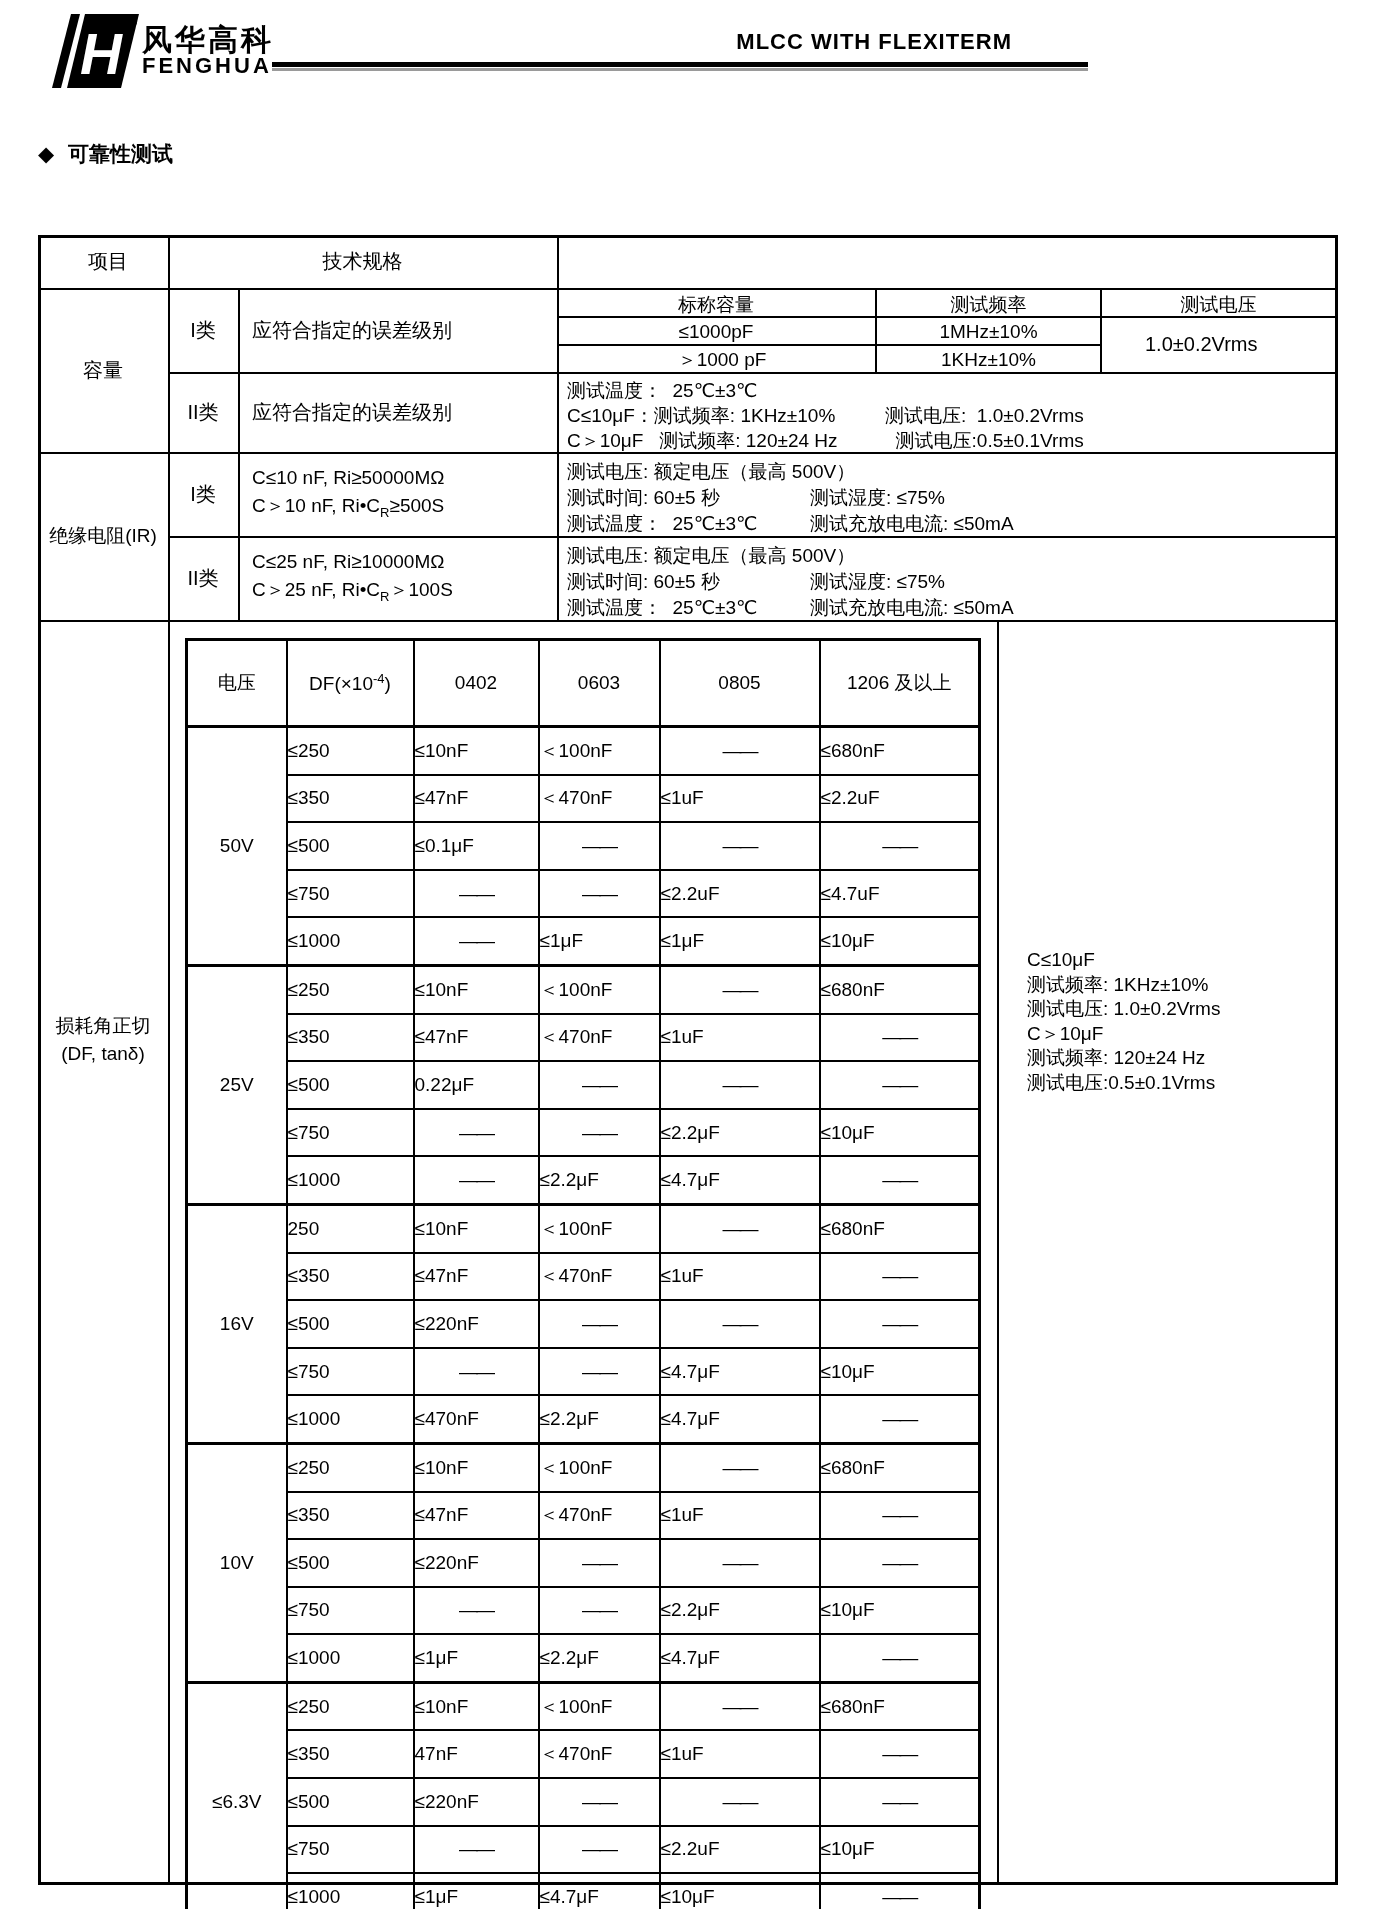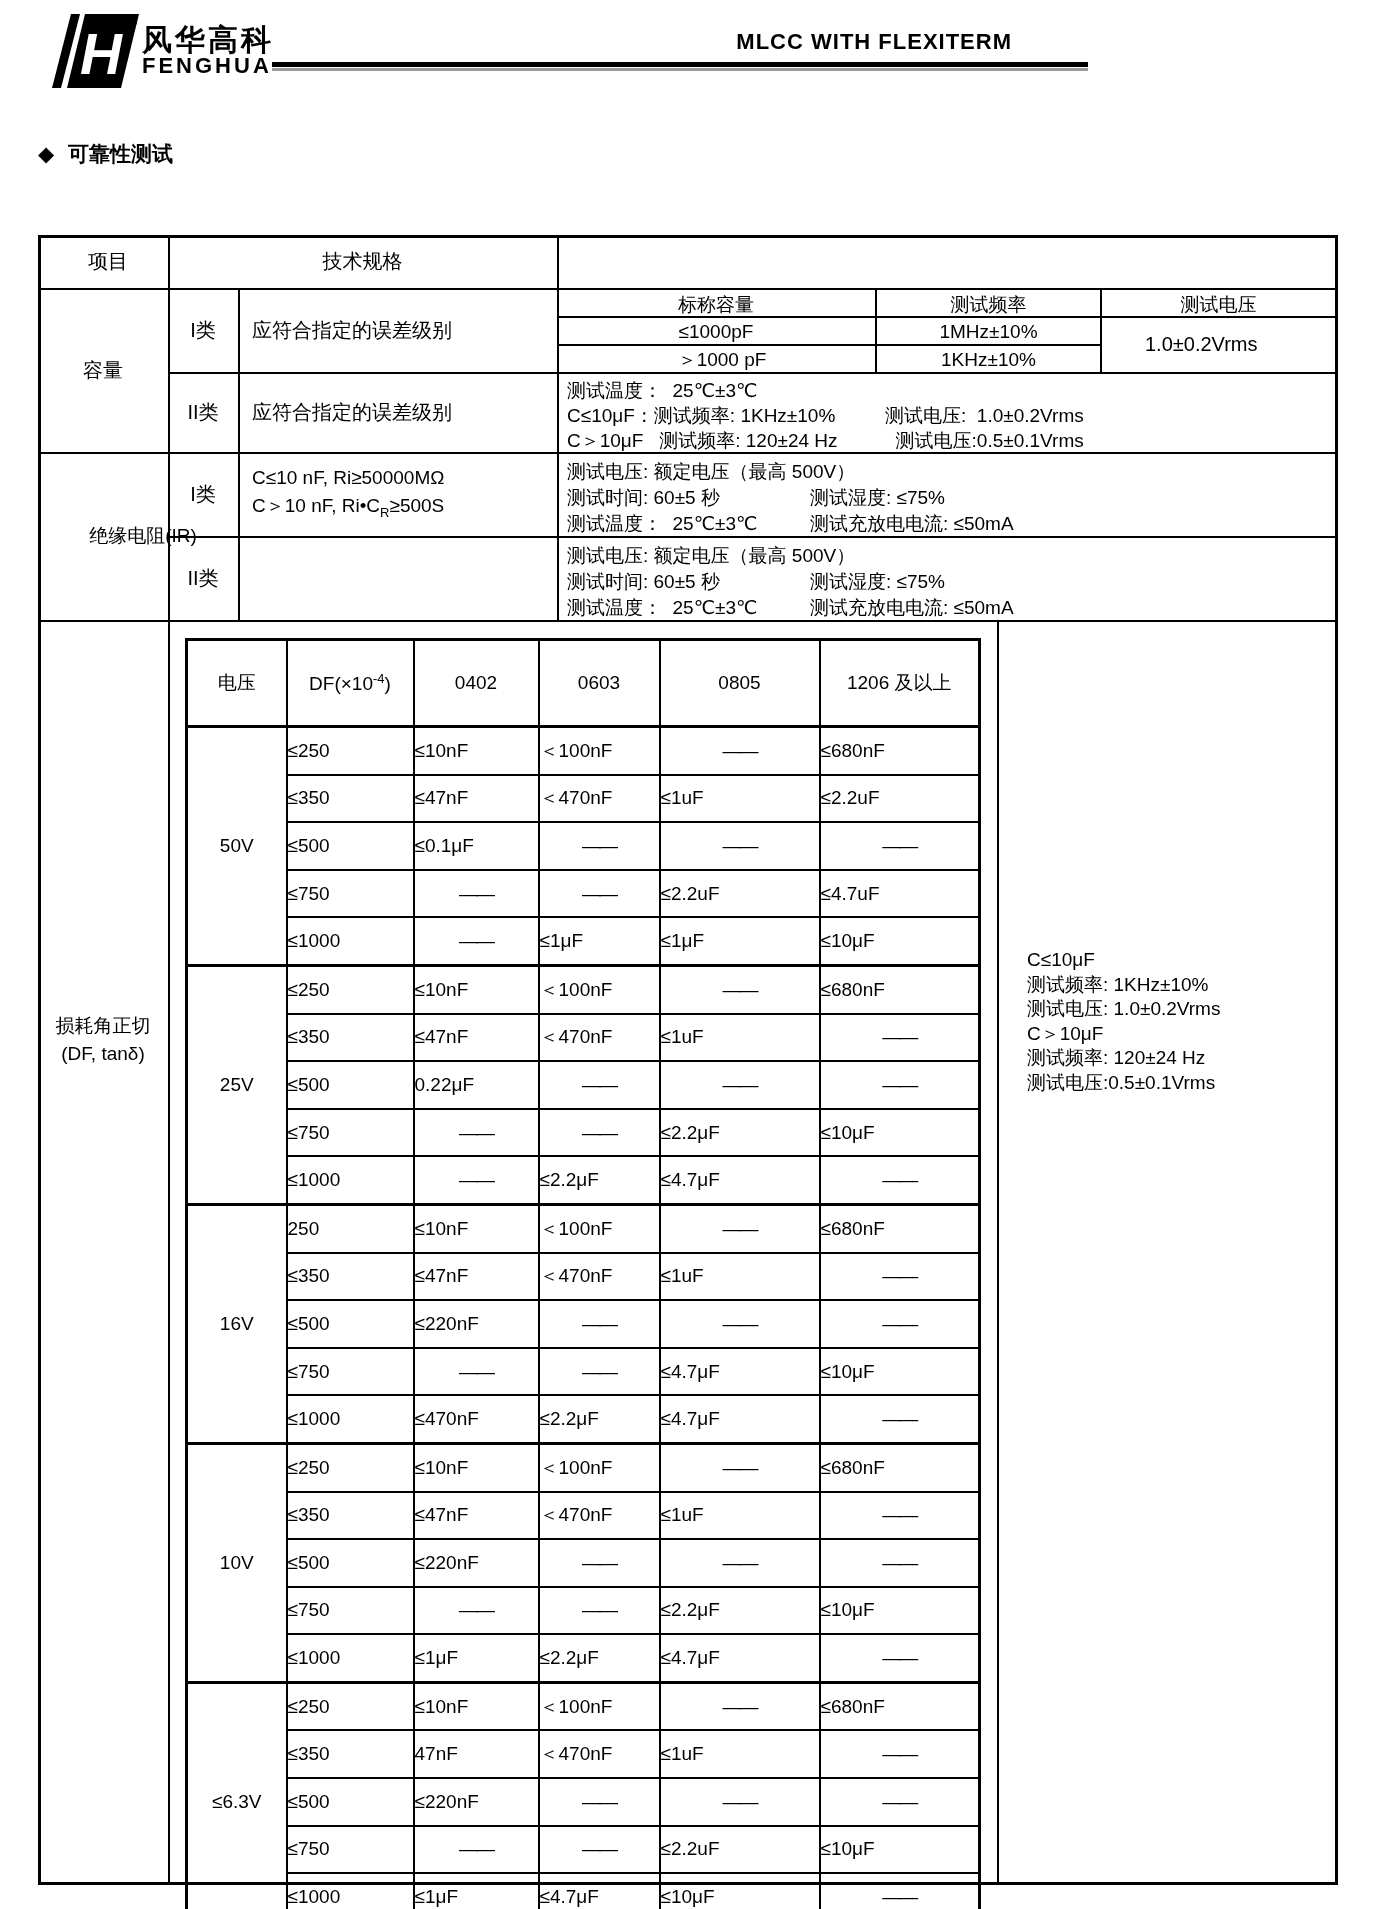--- a/index.html
+++ b/index.html
@@ -96,36 +96,40 @@
 
   <div class="abs mgrid cap-grid t19" style="left:567px;top:378px;width:764px;line-height:25px;">
     <span>测试温度：  25℃±3℃</span>
       <span></span>
     <span>C≤10μF：测试频率: 1KHz±10%</span>
       <span>测试电压:  1.0±0.2Vrms</span>
     <span>C＞10μF   测试频率: 120±24 Hz</span>
       <span>  测试电压:0.5±0.1Vrms</span>
   </div>
 
-  <div class="abs ctr t19" style="left:38px;top:524px;width:130px;padding-left:40px;">绝缘电阻(IR)</div>
+  <div class="abs ctr t19" style="left:38px;top:524px;width:130px;">绝缘电阻(IR)</div>
 
   <div class="abs ctr t20" style="left:168px;top:482px;width:70px;">I类</div>
   <div class="abs t19" style="left:252px;top:464px;width:300px;line-height:28px;">
     <div>C≤10 nF, Ri≥50000MΩ</div>
     <div><span>C＞10 nF, Ri•C</span><sub class="cr">R</sub><span>≥500S</span></div>
   </div>
   <div class="abs mgrid ir-grid t19" style="left:567px;top:459px;width:764px;line-height:26px;">
     <span style="grid-column:1 / span 2;">测试电压: 额定电压（最高 500V）</span>
     <span>测试时间: 60±5 秒</span>
       <span>测试湿度: ≤75%</span>
     <span>测试温度：  25℃±3℃</span>
       <span>测试充放电电流: ≤50mA</span>
   </div>
 
   <div class="abs ctr t20" style="left:168px;top:566px;width:70px;">II类</div>
+  <div class="abs t19" style="left:252px;top:548px;width:300px;line-height:28px;">
+    <div>C≤25 nF, Ri≥10000MΩ</div>
+    <div><span>C＞25 nF, Ri•C</span><sub class="cr">R</sub><span>＞100S</span></div>
+  </div>
   <div class="abs mgrid ir-grid t19" style="left:567px;top:543px;width:764px;line-height:26px;">
     <span style="grid-column:1 / span 2;">测试电压: 额定电压（最高 500V）</span>
     <span>测试时间: 60±5 秒</span>
       <span>测试湿度: ≤75%</span>
     <span>测试温度：  25℃±3℃</span>
       <span>测试充放电电流: ≤50mA</span>
   </div>
 
   <div class="abs ctr t19" style="left:38px;top:1012px;width:130px;line-height:28px;">
     <div>损耗角正切</div>

